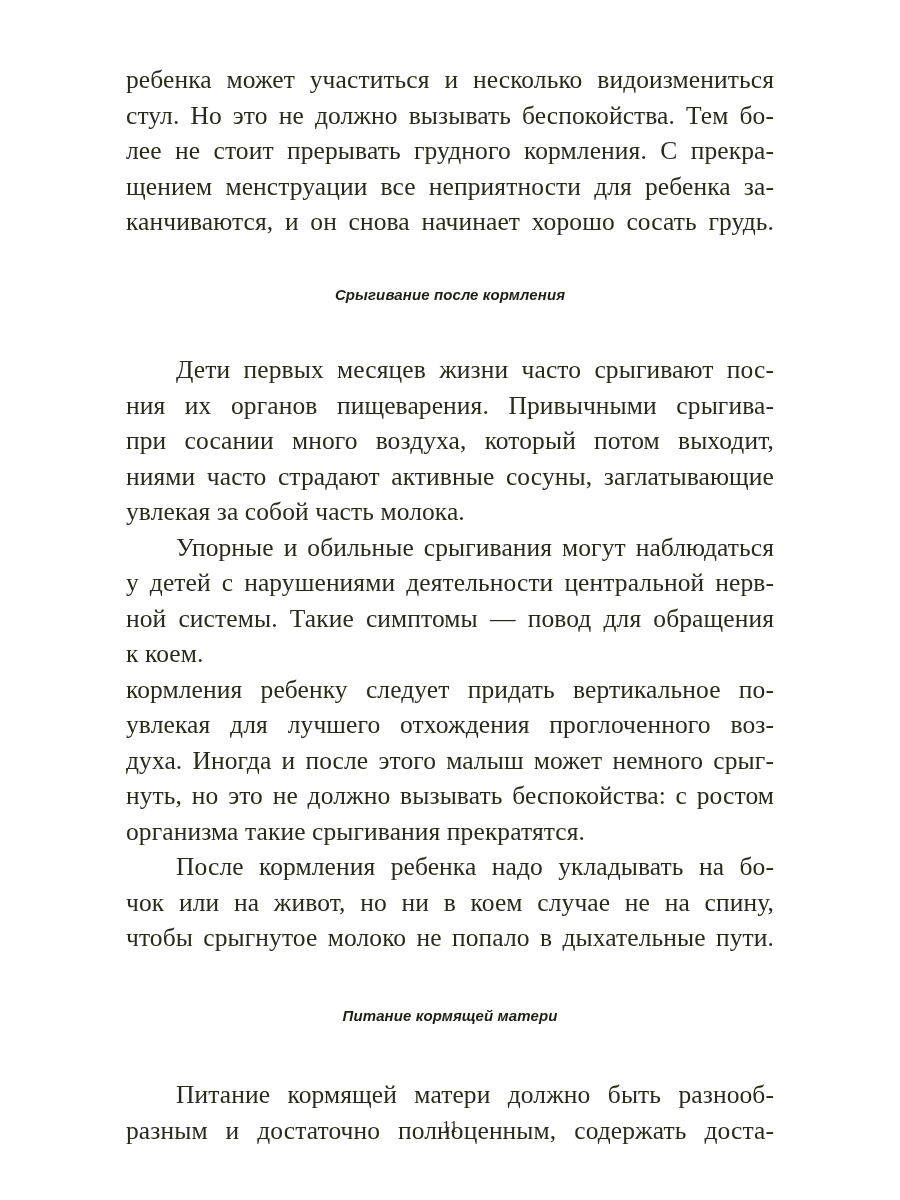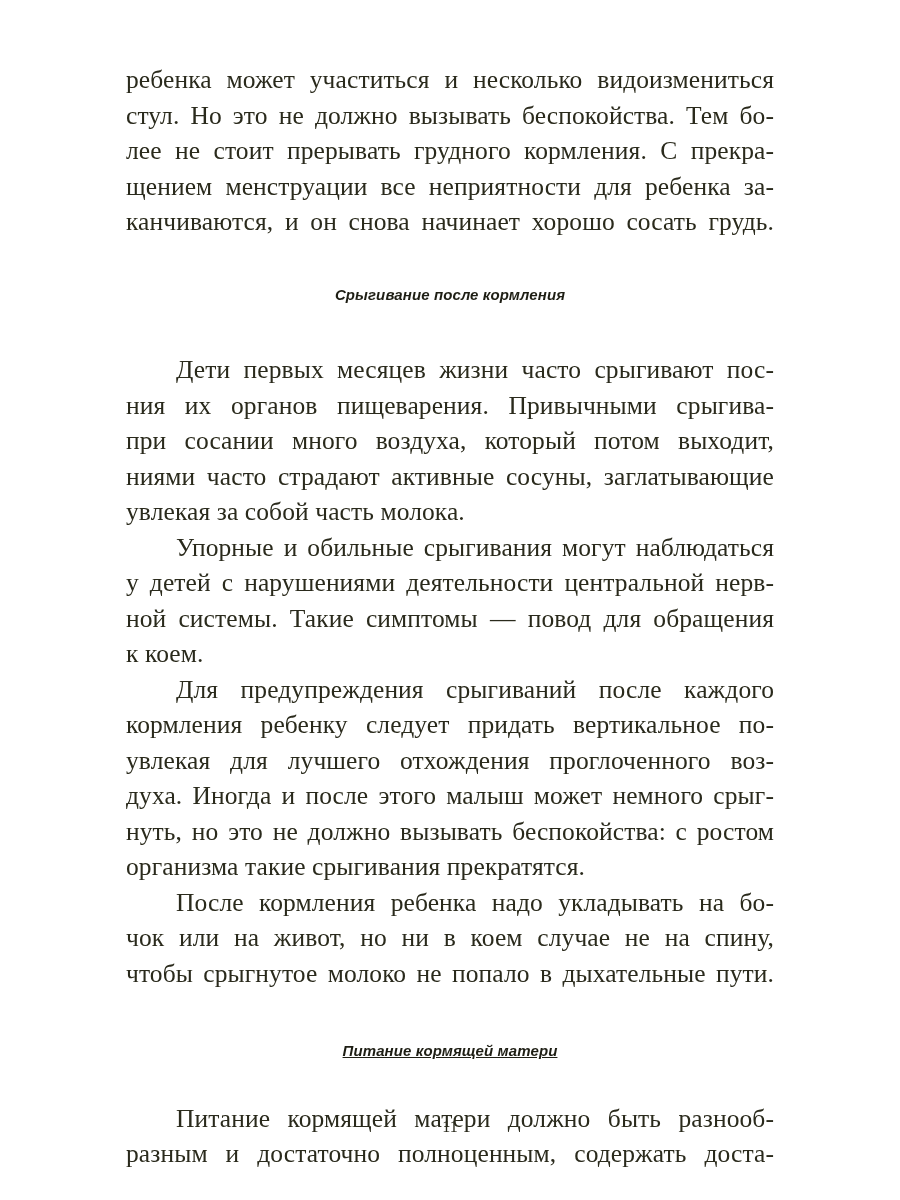--- a/index.html
+++ b/index.html
@@ -40,21 +40,21 @@
     .heading {
       font-family: "Liberation Sans", sans-serif;
       font-style: italic;
       font-weight: bold;
       font-size: 15px;
       text-align: center;
       color: #1e1e14;
       margin: 0;
     }
     .h1 { margin-top: 37px; margin-bottom: 40px; }
-    .h2 { margin-top: 42px; margin-bottom: 32px; text-decoration: underline; }
+    .h2 { margin-top: 42px; margin-bottom: 44px; }
     .page-number {
       position: absolute;
       left: 0;
       width: 900px;
       top: 1118px;
       text-align: center;
       font-family: "Liberation Serif", serif;
       font-size: 16px;
       color: #2a2a1c;
     }
@@ -83,21 +83,20 @@
   </p>
 
   <p class="para">
     <span class="line first-indent">Упорные и обильные срыгивания могут наблюдаться</span>
     <span class="line">у детей с нарушениями деятельности центральной нерв-</span>
     <span class="line">ной системы. Такие симптомы — повод для обращения</span>
     <span class="line last">к коем.</span>
   </p>
 
   <p class="para">
-    <span class="line first-indent">Для предупреждения срыгиваний после каждого</span>
     <span class="line">кормления ребенку следует придать вертикальное по-</span>
     <span class="line">увлекая для лучшего отхождения проглоченного воз-</span>
     <span class="line">духа. Иногда и после этого малыш может немного срыг-</span>
     <span class="line">нуть, но это не должно вызывать беспокойства: с ростом</span>
     <span class="line last">организма такие срыгивания прекратятся.</span>
   </p>
 
   <p class="para">
     <span class="line first-indent">После кормления ребенка надо укладывать на бо-</span>
     <span class="line">чок или на живот, но ни в коем случае не на спину,</span>

